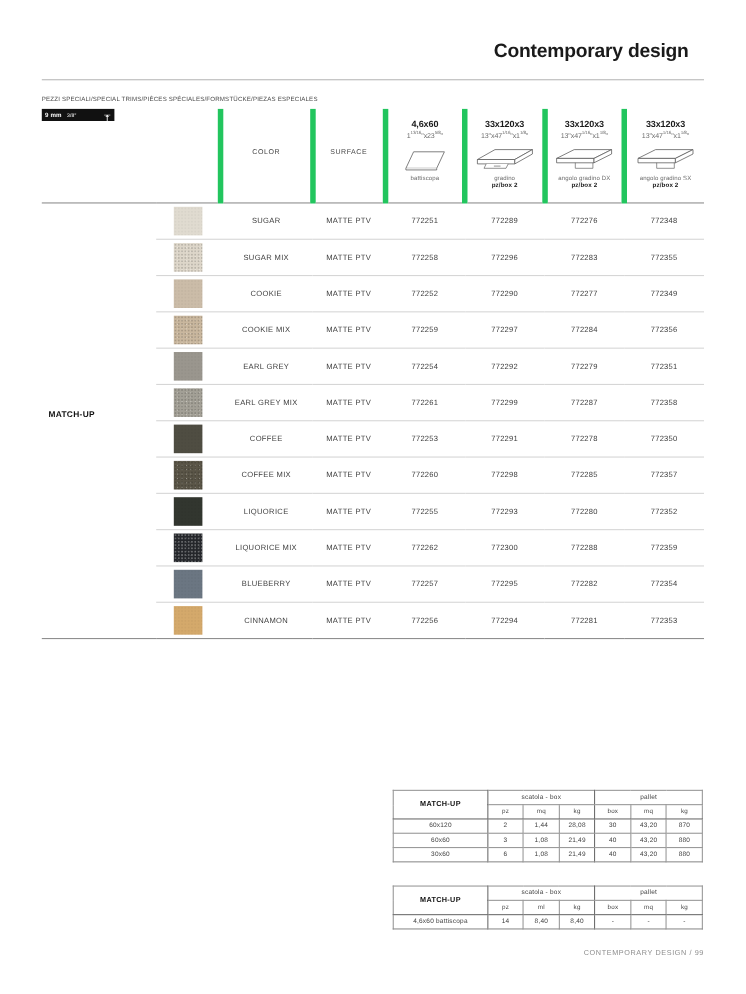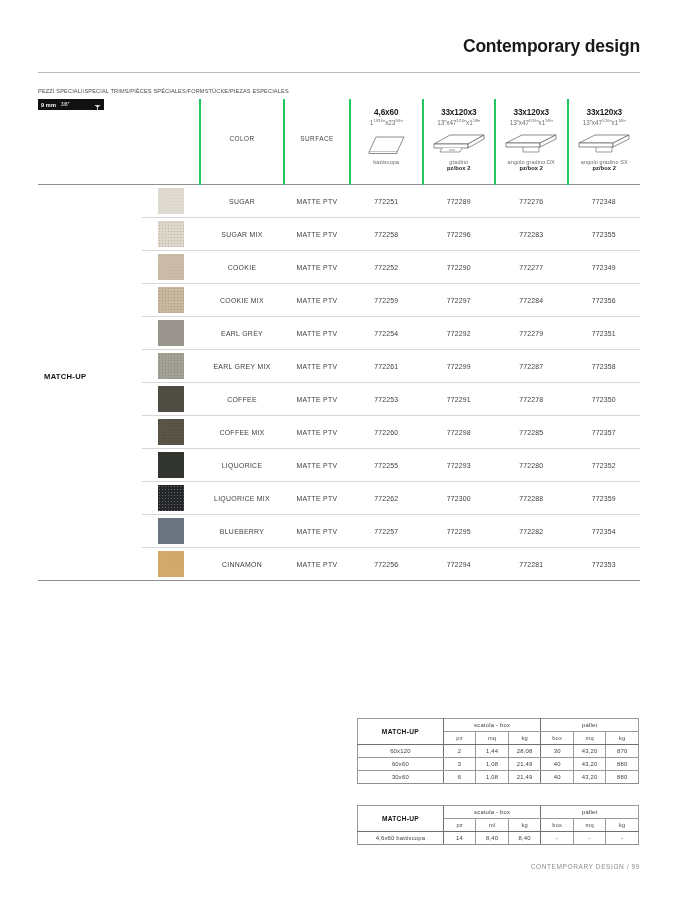--- a/index.html
+++ b/index.html
@@ -8,21 +8,21 @@
     background: #ffffff;
     font-family: "Liberation Sans", sans-serif;
     color: #2b2b2b;
     overflow: hidden;
   }
   .page { position: relative; width: 678px; height: 904px; }
 
   
   .page-title {
     position: absolute;
-    top: 36px; right: 38px;
+    top: 36px; right: 52px;
     font-size: 17.5px;
     font-weight: bold;
     letter-spacing: -0.2px;
     color: #1a1a1a;
   }
   .title-rule {
     position: absolute;
     left: 38px; right: 38px; top: 72px;
     height: 1px; background: #b9b9b9;
   }
@@ -65,21 +65,21 @@
   .trims-table table { border-collapse: collapse; width: 100%; }
 
   
   col.c-blank   { width: 104px; }
   col.c-swatch  { width: 58px;  }
   col.c-color   { width: 84px;  }
   col.c-surface { width: 66px;  }
   col.c-code    { width: 72.5px; }
 
   thead th {
-    border-left: 2px solid #22c55e;
+    border-left: 5px solid #22c55e;
     vertical-align: top;
     padding: 0;
     height: 85px;
     font-weight: normal;
   }
   thead th.no-rule { border-left: none; }
   .head-inner {
     height: 85px; display: flex; flex-direction: column;
     align-items: center; justify-content: flex-start;
   }

